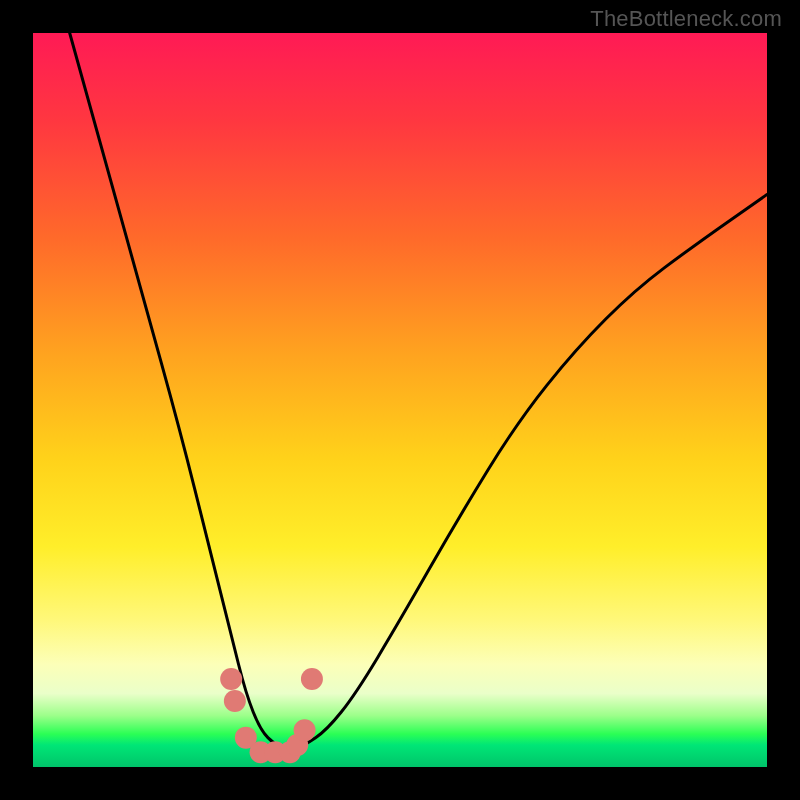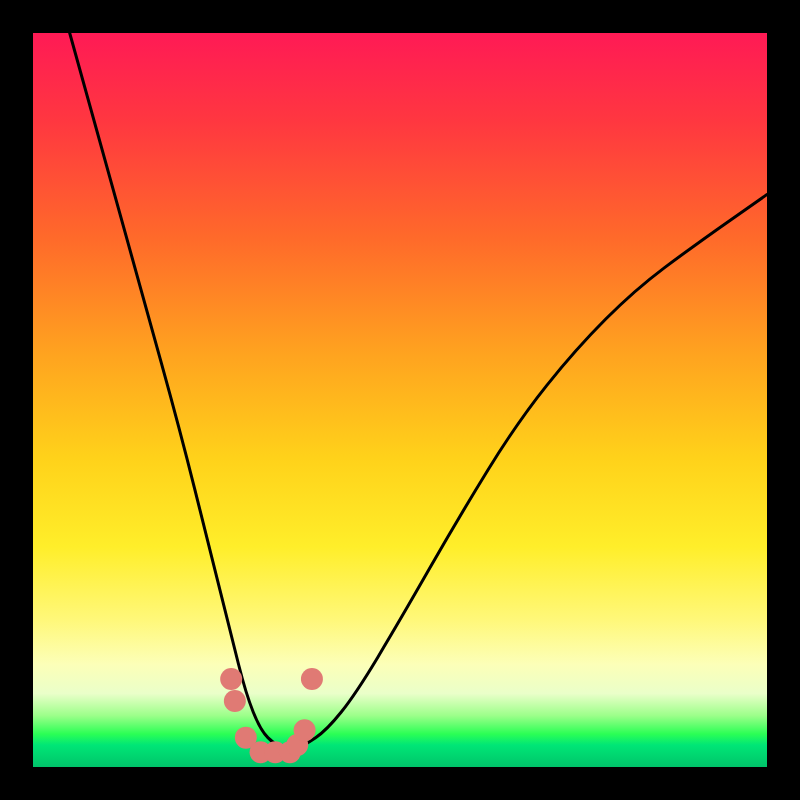--- a/index.html
+++ b/index.html
@@ -59,20 +59,21 @@
     top: 0;
     width: 734px;
     height: 734px;
     pointer-events: none;
   }
 </style>
 </head>
 <body>
 
 <div class="frame">
+  <div class="watermark">TheBottleneck.com</div>
 
   <div class="plot">
     <svg class="curve" viewBox="0 0 734 734" preserveAspectRatio="none">
       <path id="curve-path" fill="none" stroke="#000000" stroke-width="3" stroke-linecap="round" stroke-linejoin="round" d="M 36.7,0 Q 73.4,132.12 91.75,198.18 Q 110.1,264.24 128.45,330.3 Q 146.8,396.36 161.48000000000002,455.08 Q 176.16,513.8 187.17000000000002,557.8399999999999 Q 198.18,601.88 205.51999999999998,631.24 Q 212.85999999999999,660.6 220.2,678.95 Q 227.54,697.3 234.88,704.64 Q 242.22,711.98 249.56,715.6500000000001 Q 256.9,719.32 264.24,715.6500000000001 Q 271.58,711.98 282.59000000000003,704.64 Q 293.6,697.3 308.28,678.95 Q 322.96,660.6 344.98,623.9000000000001 Q 367,587.2 396.36,535.8199999999999 Q 425.71999999999997,484.43999999999994 455.08,436.73 Q 484.44,389.02000000000004 513.8,352.32000000000005 Q 543.16,315.62000000000006 572.52,286.26 Q 601.88,256.9 631.24,234.88 Q 660.6,212.86 697.3,187.17000000000002 T 734,161.48000000000002"></path>
       <g id="dots-group">
           <circle cx="198.18" cy="645.92" r="11" fill="#e07a74"></circle>
           <circle cx="201.85000000000002" cy="667.94" r="11" fill="#e07a74"></circle>
           <circle cx="212.85999999999999" cy="704.64" r="11" fill="#e07a74"></circle>
           <circle cx="227.54" cy="719.32" r="11" fill="#e07a74"></circle>
           <circle cx="242.22" cy="719.32" r="11" fill="#e07a74"></circle>

